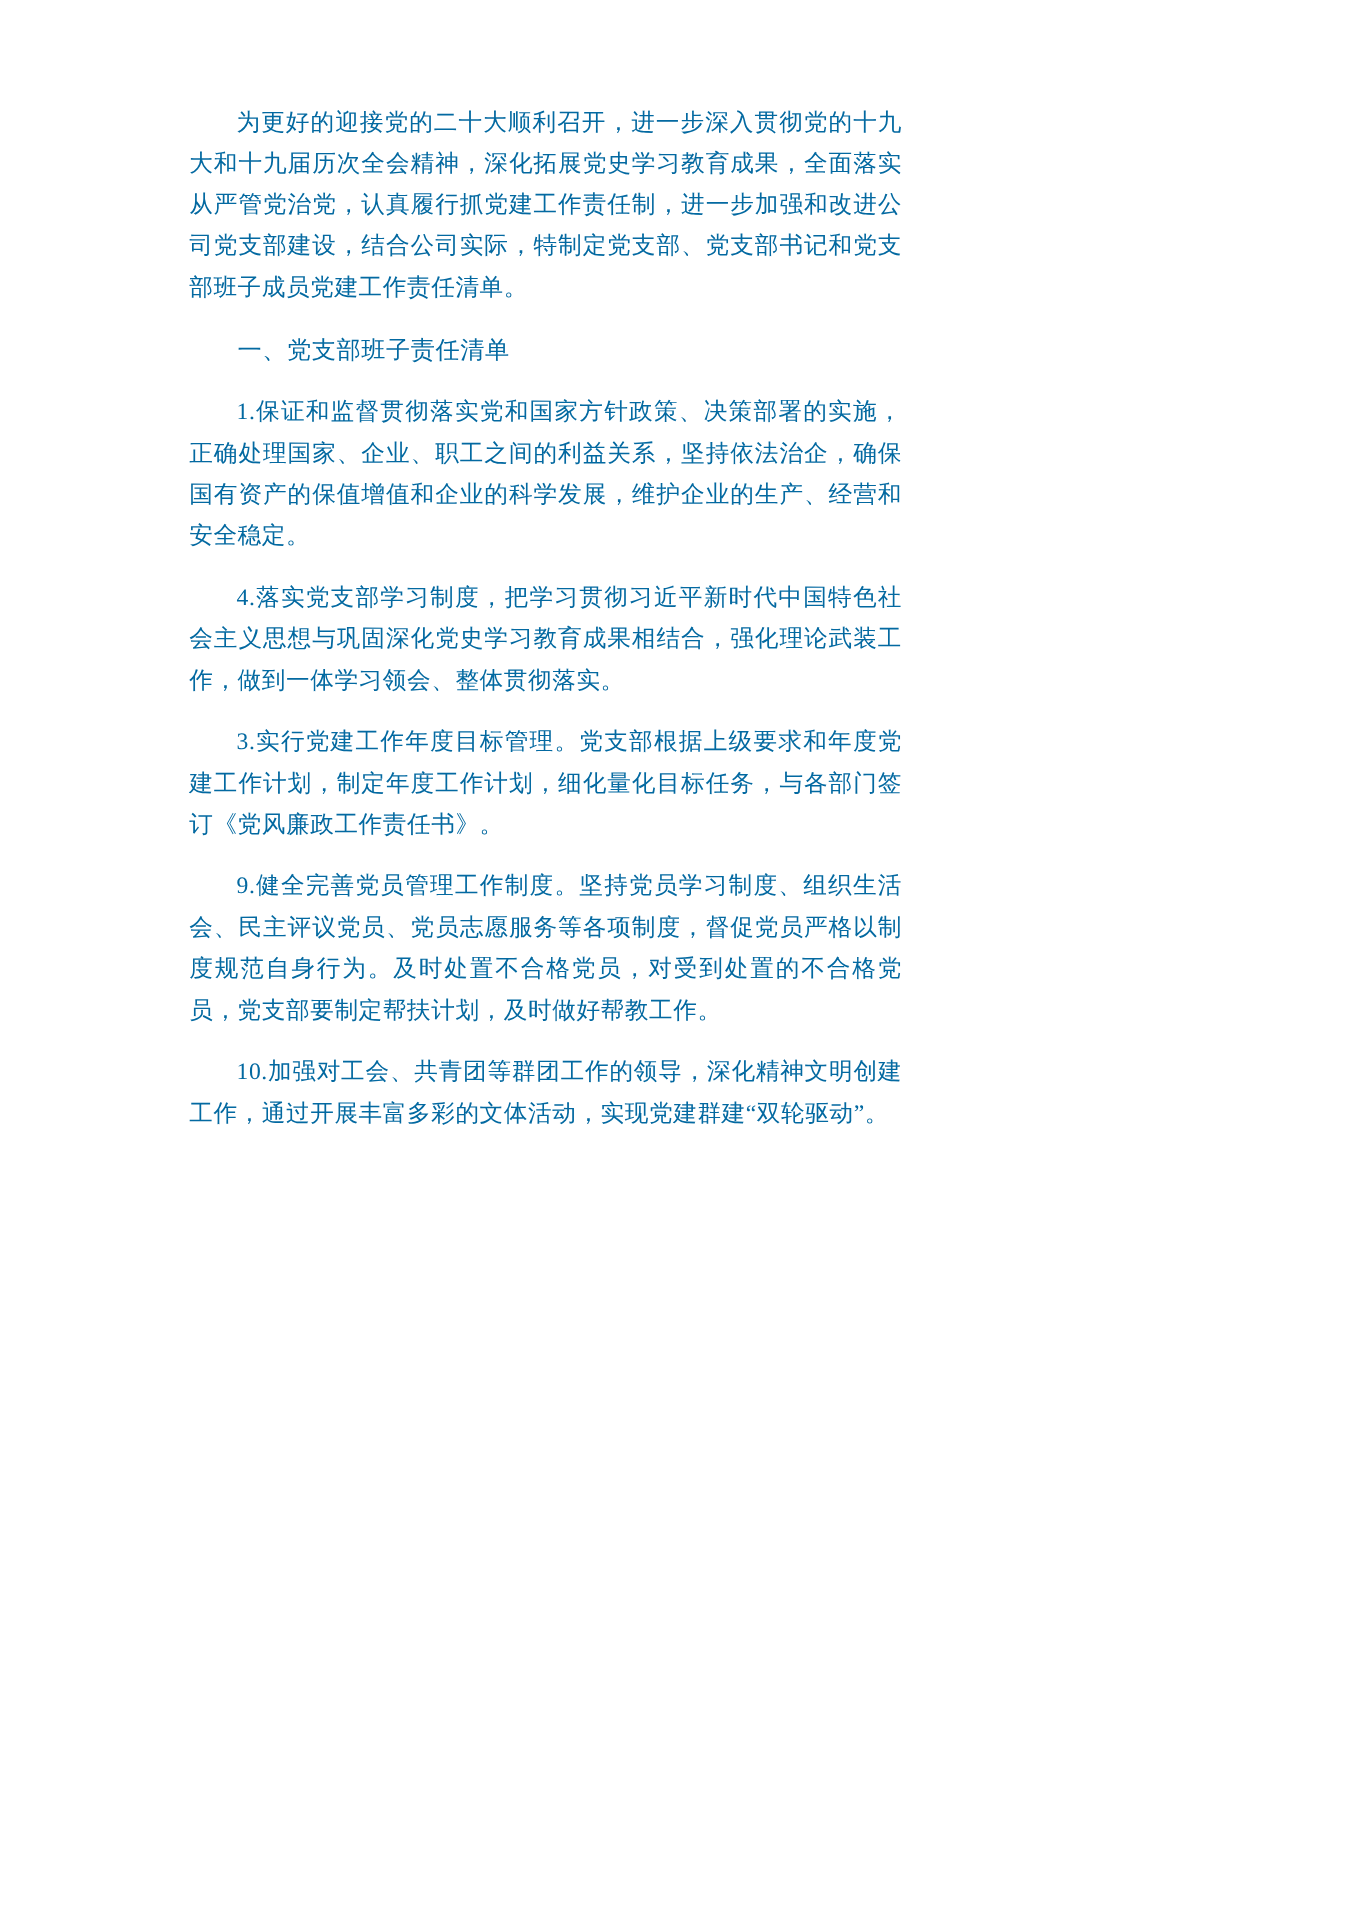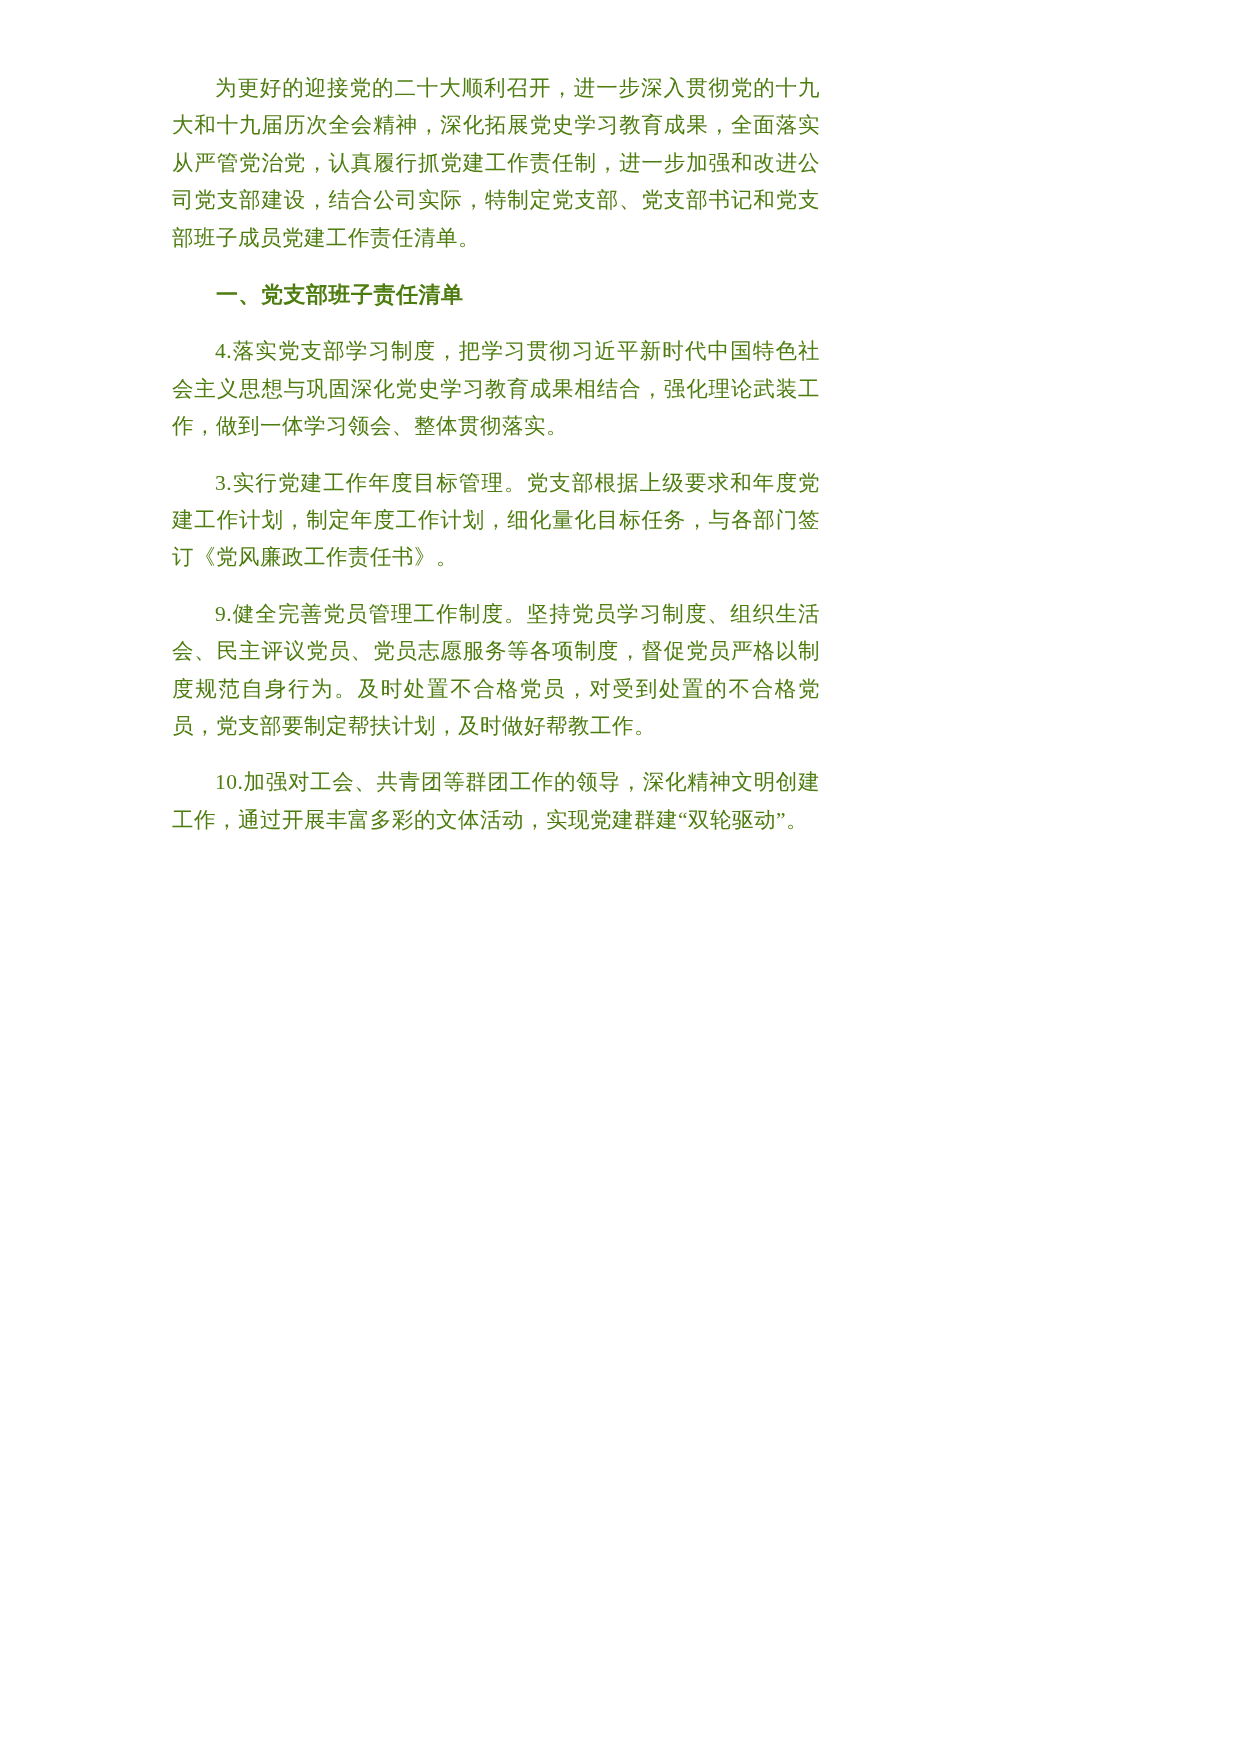--- a/index.html
+++ b/index.html
@@ -6,46 +6,47 @@
     margin: 0;
     padding: 0;
     background: #ffffff;
   }
   .page {
     position: relative;
     width: 992px;
     min-height: 1754px;
     box-sizing: border-box;
     background: #ffffff;
-    padding: 70px 172px 60px 172px;
+    padding: 93px 172px 60px 172px;
     font-family: "Liberation Serif", "DejaVu Serif", serif;
-    color: #4d7c0f;
+    color: #0369a1;
   }
   .para {
     font-size: 21.5px;
     line-height: 1.74;
     text-indent: 2em;
     text-align: justify;
     margin: 0 0 19px 0;
     letter-spacing: 0.5px;
   }
   .heading {
     font-size: 22px;
-    font-weight: bold;
+    font-weight: normal;
     line-height: 1.7;
     text-indent: 2em;
     margin: 8px 0 20px 0;
     letter-spacing: 0.5px;
   }
 </style>
 </head>
 <body>
 
 <div class="page">
   <p class="para">为更好的迎接党的二十大顺利召开，进一步深入贯彻党的十九大和十九届历次全会精神，深化拓展党史学习教育成果，全面落实从严管党治党，认真履行抓党建工作责任制，进一步加强和改进公司党支部建设，结合公司实际，特制定党支部、党支部书记和党支部班子成员党建工作责任清单。</p>
 
   <h2 class="heading">一、党支部班子责任清单</h2>
 
+  <p class="para">1.保证和监督贯彻落实党和国家方针政策、决策部署的实施，正确处理国家、企业、职工之间的利益关系，坚持依法治企，确保国有资产的保值增值和企业的科学发展，维护企业的生产、经营和安全稳定。</p>
   <p class="para">4.落实党支部学习制度，把学习贯彻习近平新时代中国特色社会主义思想与巩固深化党史学习教育成果相结合，强化理论武装工作，做到一体学习领会、整体贯彻落实。</p>
   <p class="para">3.实行党建工作年度目标管理。党支部根据上级要求和年度党建工作计划，制定年度工作计划，细化量化目标任务，与各部门签订《党风廉政工作责任书》。</p>
   <p class="para">9.健全完善党员管理工作制度。坚持党员学习制度、组织生活会、民主评议党员、党员志愿服务等各项制度，督促党员严格以制度规范自身行为。及时处置不合格党员，对受到处置的不合格党员，党支部要制定帮扶计划，及时做好帮教工作。</p>
   <p class="para">10.加强对工会、共青团等群团工作的领导，深化精神文明创建工作，通过开展丰富多彩的文体活动，实现党建群建“双轮驱动”。</p>
 </div>
 
 </body></html>

